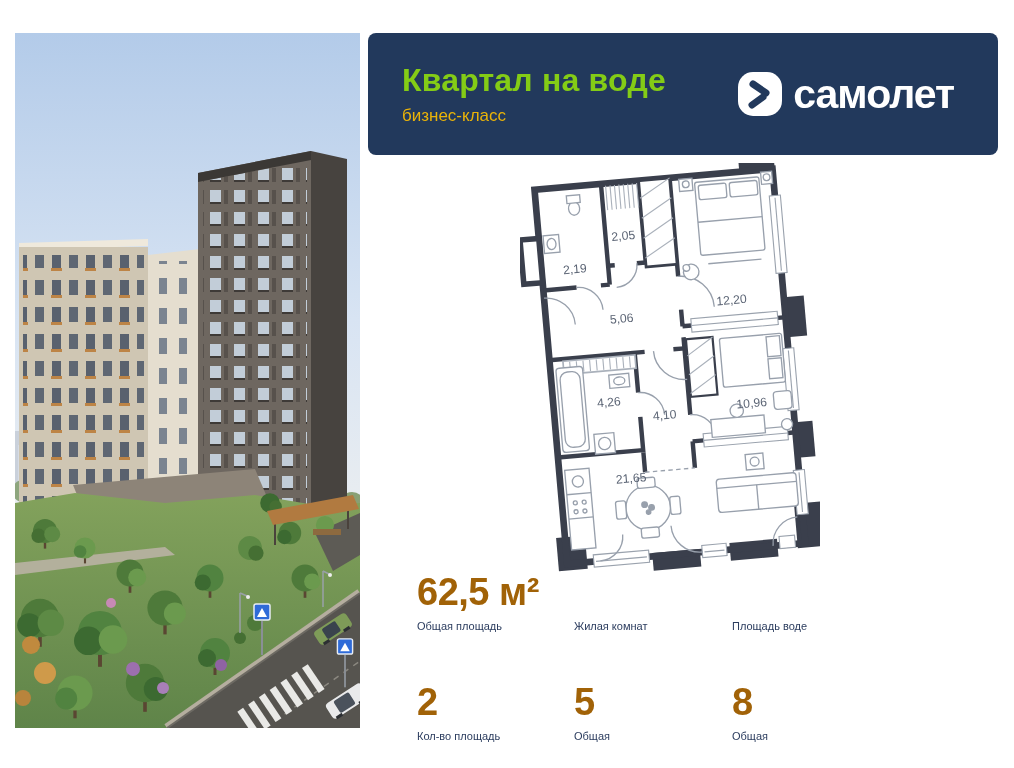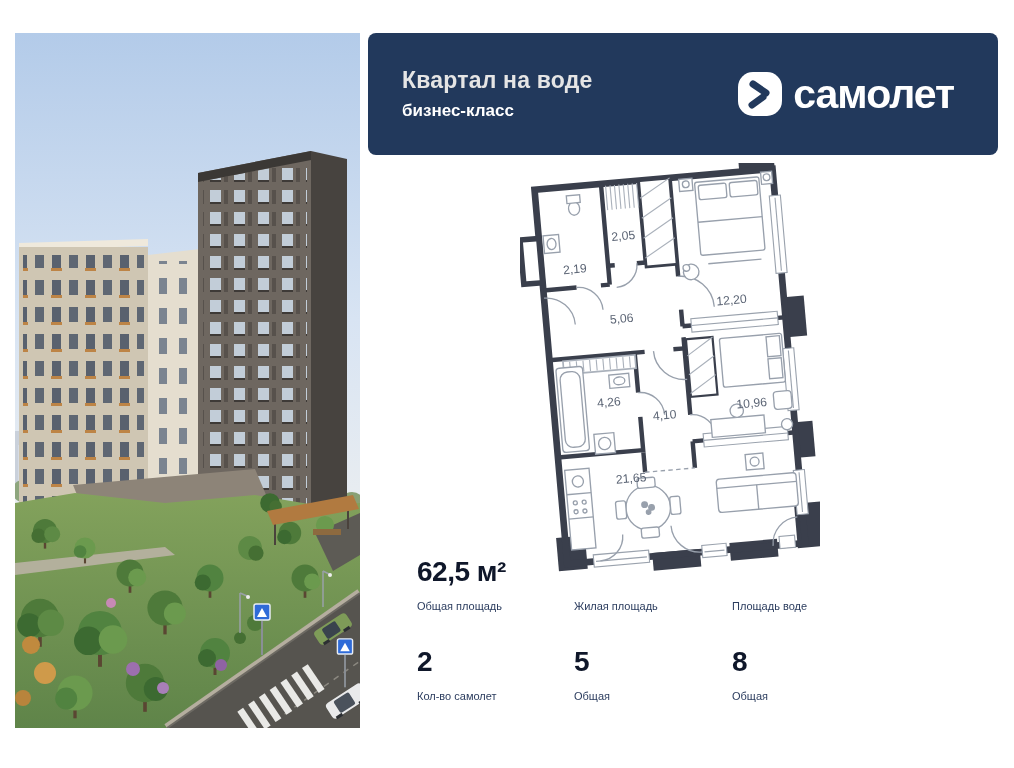--- a/index.html
+++ b/index.html
@@ -4,30 +4,30 @@
 <style>
   html,body{margin:0;padding:0;background:#fff;}
   .page{position:relative;width:1014px;height:768px;background:#ffffff;overflow:hidden;
         font-family:"Liberation Sans","DejaVu Sans",sans-serif;}
   
   .photo{position:absolute;left:15px;top:33px;width:345px;height:695px;overflow:hidden;}
   
   .banner{position:absolute;left:368px;top:33px;width:630px;height:122px;background:#22395c;
           border-radius:8px;display:flex;align-items:center;justify-content:space-between;
           padding:0 44px 0 34px;box-sizing:border-box;}
-  .banner .title{color:#e5e5e5;font-size:23px;font-weight:700;letter-spacing:.2px;}
-  .banner .subtitle{color:#ffffff;font-size:17px;font-weight:700;margin-top:7px;}
+  .banner .title{color:#84cc16;font-size:32px;font-weight:700;letter-spacing:.2px;}
+  .banner .subtitle{color:#eab308;font-size:17px;font-weight:400;margin-top:7px;}
   .logo{display:flex;gap:10px;}
   .logo-text{color:#ffffff;font-size:41px;font-weight:700;letter-spacing:-1px;}
   
   .plan{position:absolute;left:520px;top:163px;width:300px;height:439px;}
   .plan text{font-family:"Liberation Sans","DejaVu Sans",sans-serif;font-size:11px;fill:#5c6575;}
   
   .stats{position:absolute;left:417px;top:550px;display:grid;grid-template-columns:157px 158px 180px;}
-  .stat-value{height:46px;font-size:28px;line-height:44px;font-weight:700;color:#0f172a;letter-spacing:-.5px;}
+  .stat-value{height:46px;font-size:38px;line-height:44px;font-weight:700;color:#a16207;letter-spacing:-.5px;margin-top:20px;}
   .stat-label{font-size:11px;line-height:20px;color:#2b3c5e;margin:0 0 24px;}
 </style>
 </head>
 <body>
 
 <div class="page">
 
   <div class="photo">
     <svg width="345" height="695" viewBox="0 0 345 695">
       <defs>
@@ -400,29 +400,29 @@
     </svg>
   </div>
 
   <div class="stats">
     <div class="stat-cell">
       <div class="stat-value">62,5 м²</div>
       <div class="stat-label">Общая площадь</div>
     </div>
     <div class="stat-cell">
       <div class="stat-value"></div>
-      <div class="stat-label">Жилая площадь</div>
+      <div class="stat-label">Жилая комнат</div>
     </div>
     <div class="stat-cell">
       <div class="stat-value"></div>
       <div class="stat-label">Площадь воде</div>
     </div>
     <div class="stat-cell">
       <div class="stat-value">2</div>
-      <div class="stat-label">Кол-во самолет</div>
+      <div class="stat-label">Кол-во площадь</div>
     </div>
     <div class="stat-cell">
       <div class="stat-value">5</div>
       <div class="stat-label">Общая</div>
     </div>
     <div class="stat-cell">
       <div class="stat-value">8</div>
       <div class="stat-label">Общая</div>
     </div>
   </div>

